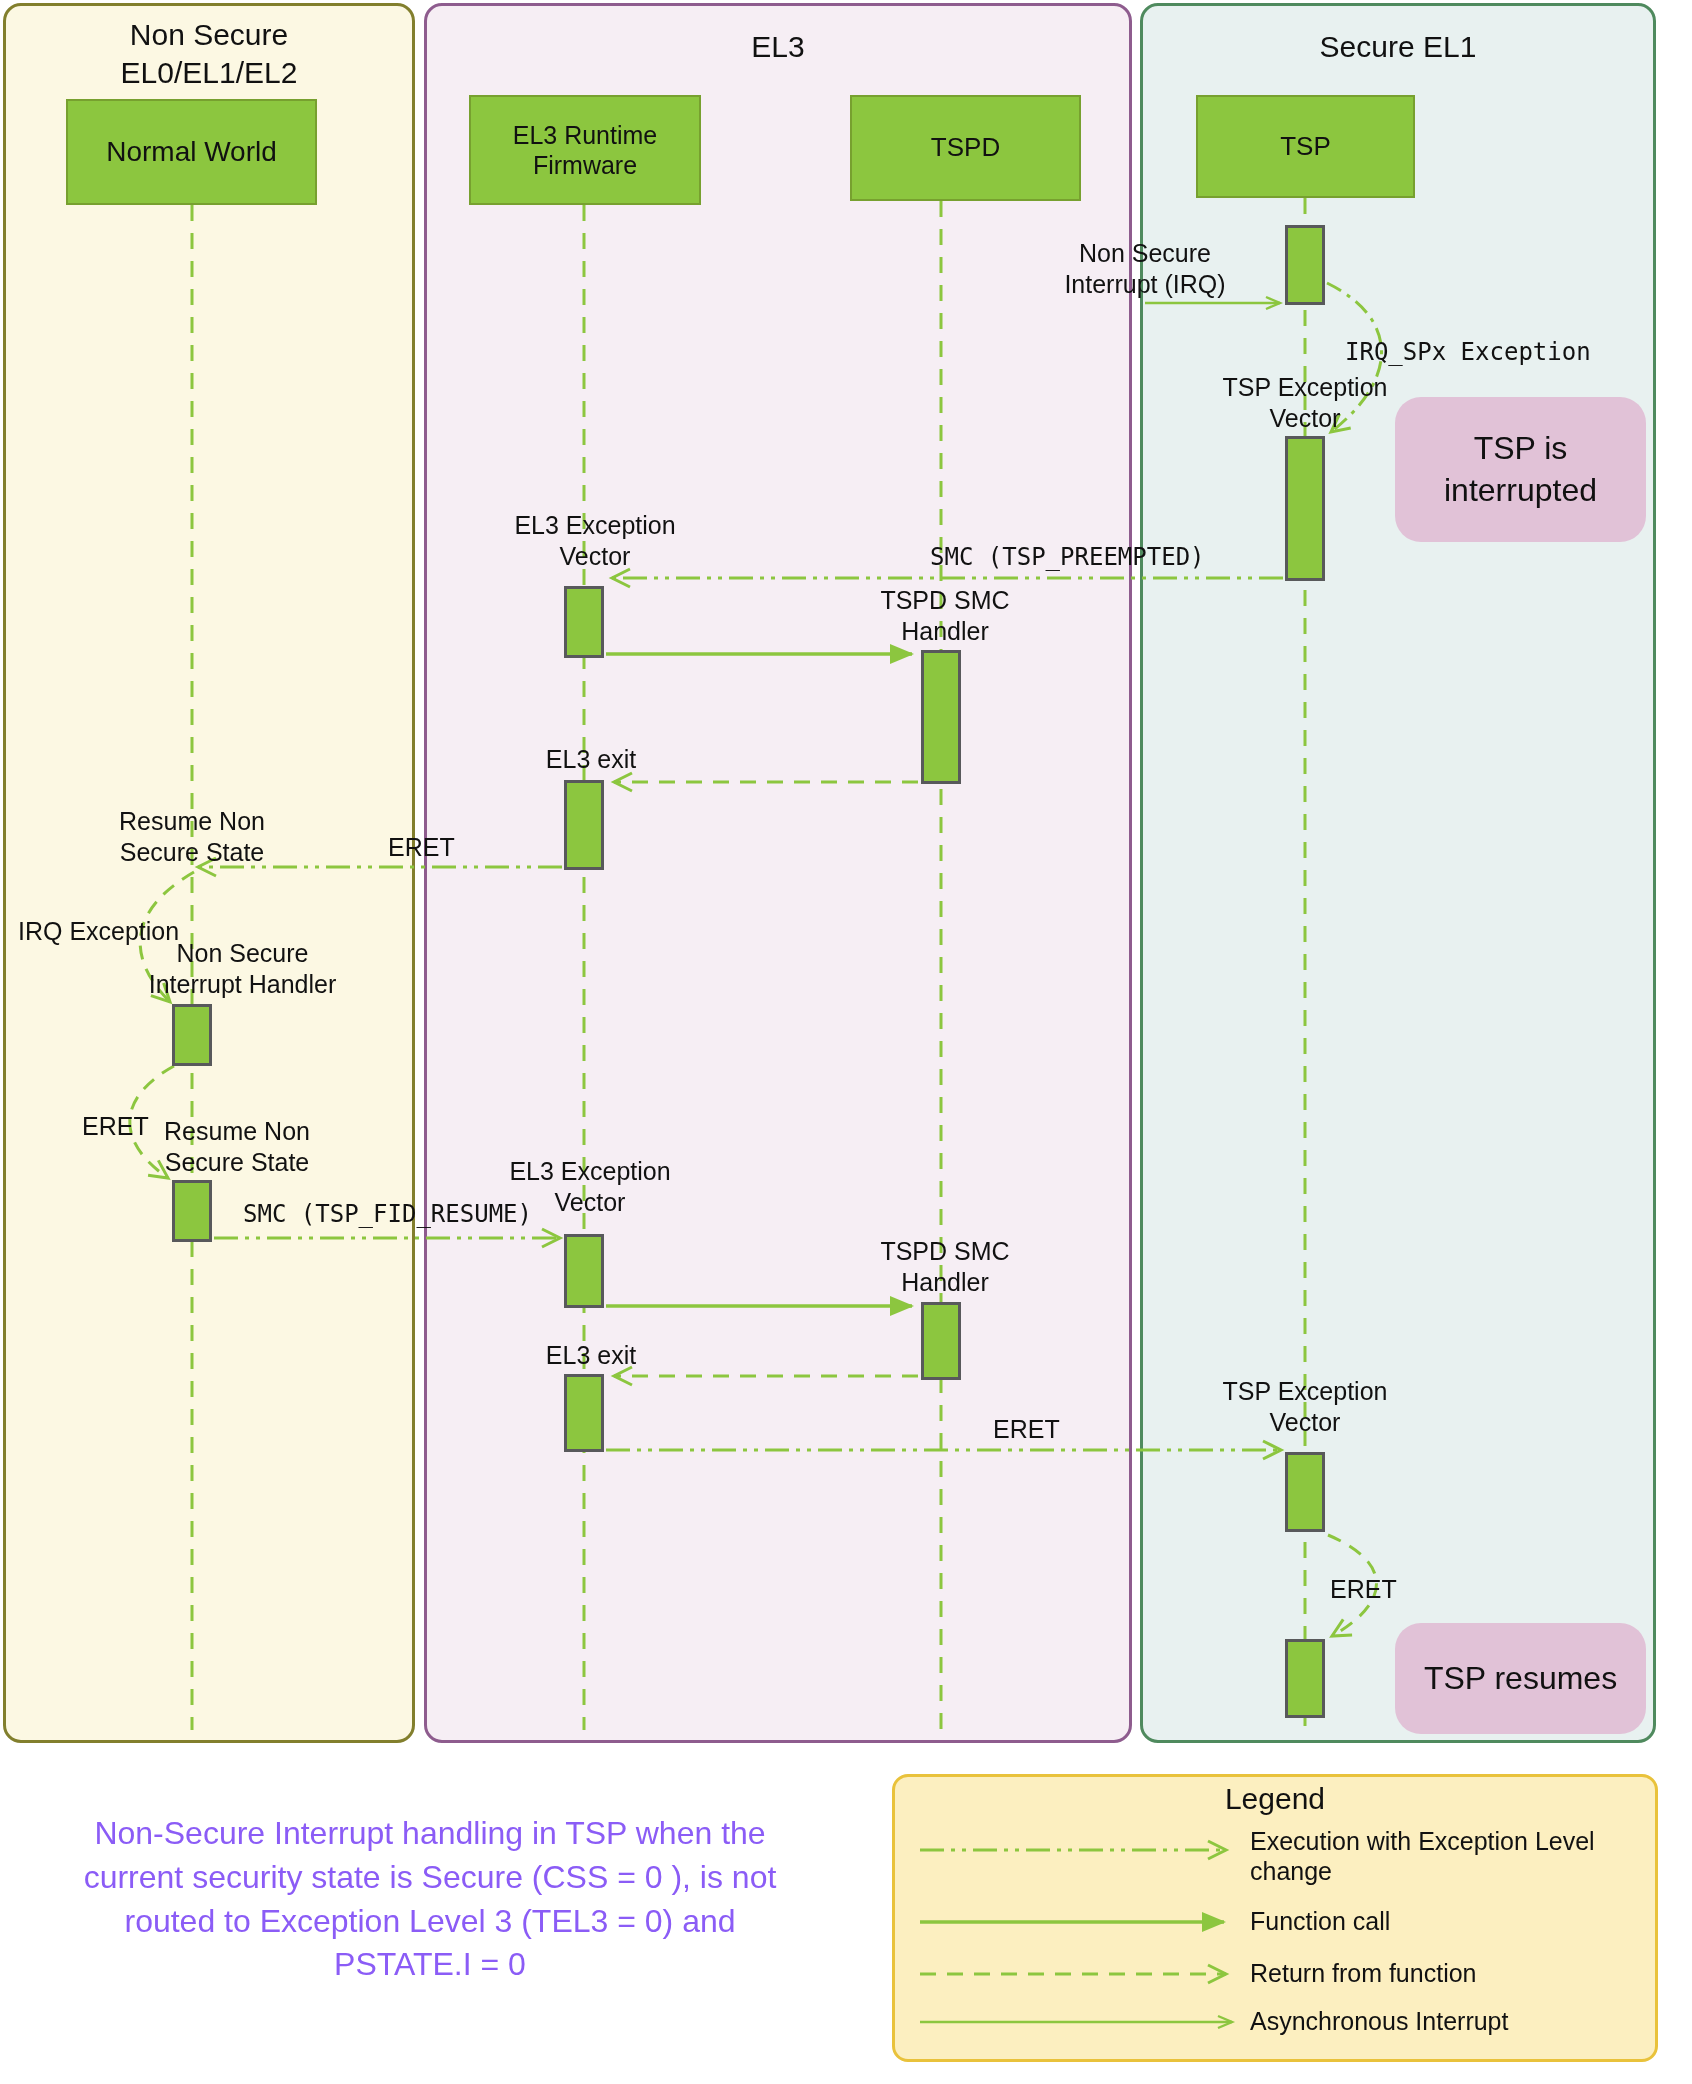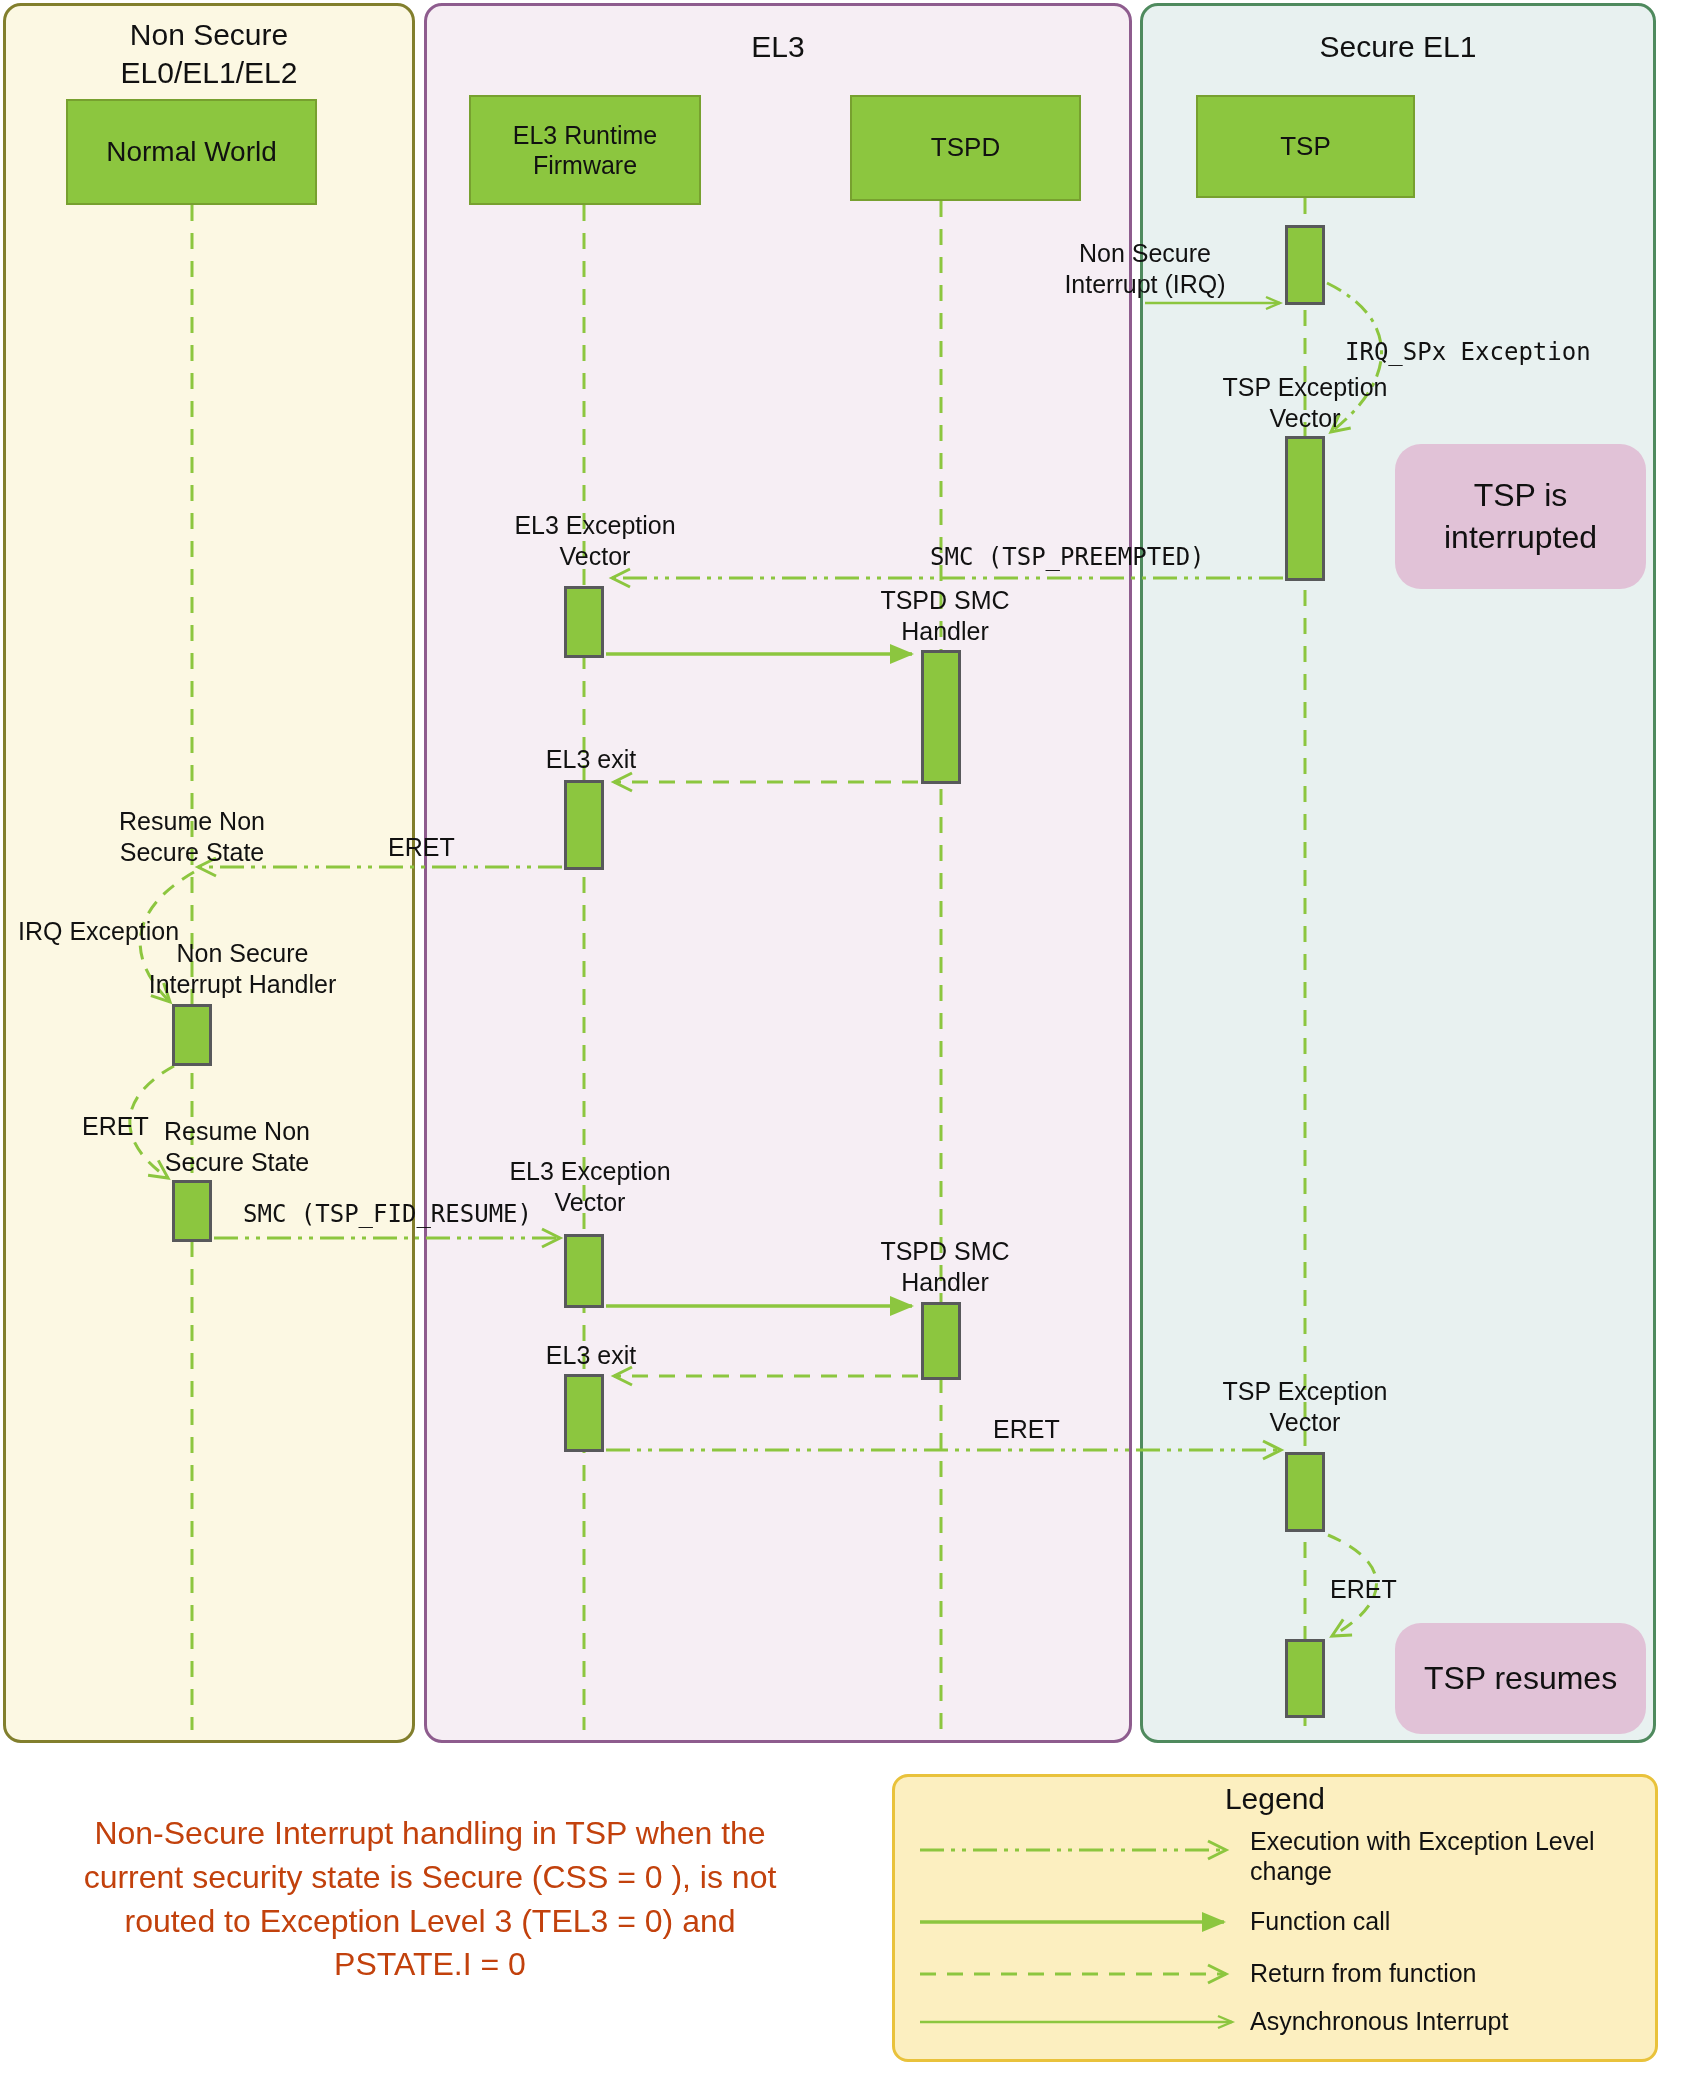--- a/index.html
+++ b/index.html
@@ -25,21 +25,21 @@
   .lbl { position:absolute; white-space:pre-line; font-size:25px; line-height:1.22;
          text-align:center; z-index:4; color:#111; }
   .lbl.left { text-align:left; white-space:nowrap; }
   .lbl.mono { font-family:"DejaVu Sans Mono", monospace; font-size:24px; white-space:nowrap; }
 
   .note { position:absolute; background:#E1C2D7; border-radius:26px; z-index:4;
           display:flex; align-items:center; justify-content:center; text-align:center;
           white-space:pre-line; font-size:32px; line-height:1.3; color:#111; }
 
   .caption { position:absolute; text-align:center; white-space:pre-line;
-             font-size:32px; line-height:1.37; z-index:4; color:#c2410c; }
+             font-size:32px; line-height:1.37; z-index:4; color:#8b5cf6; }
 
   .legend-box { position:absolute; background:#FCEFC0; border:3px solid #E9C23B;
                 border-radius:16px; z-index:1; }
   .legend-title { position:absolute; text-align:center; font-size:30px; z-index:4; color:#111; }
   .legend-label { position:absolute; font-size:25px;
                   white-space:pre-line; line-height:1.2; z-index:4; color:#111; }
 </style>
 </head>
 <body>
 
@@ -157,21 +157,21 @@
   <div class="lbl" style="left:470px; top:1156px; width:240px;">EL3 Exception
 Vector</div>
   <div class="lbl" style="left:825px; top:1236px; width:240px;">TSPD SMC
 Handler</div>
   <div class="lbl" style="left:471px; top:1340px; width:240px;">EL3 exit</div>
   <div class="lbl left" style="left:993px; top:1414px;">ERET</div>
   <div class="lbl" style="left:1185px; top:1376px; width:240px;">TSP Exception
 Vector</div>
   <div class="lbl left" style="left:1330px; top:1574px;">ERET</div>
 
-  <div class="note" style="left:1395px; top:397px; width:251px; height:145px;margin-top:47px;">
+  <div class="note" style="left:1395px; top:397px; width:251px; height:145px;">
     <span>TSP is
 interrupted</span>
   </div>
   <div class="note" style="left:1395px; top:1623px; width:251px; height:111px;align-items:center;">
     <span>TSP resumes</span>
   </div>
 
   <div class="caption" style="left:60px; top:1812px; width:740px;">Non-Secure Interrupt handling in TSP when the
 current security state is Secure (CSS = 0 ), is not
 routed to Exception Level 3 (TEL3 = 0) and

